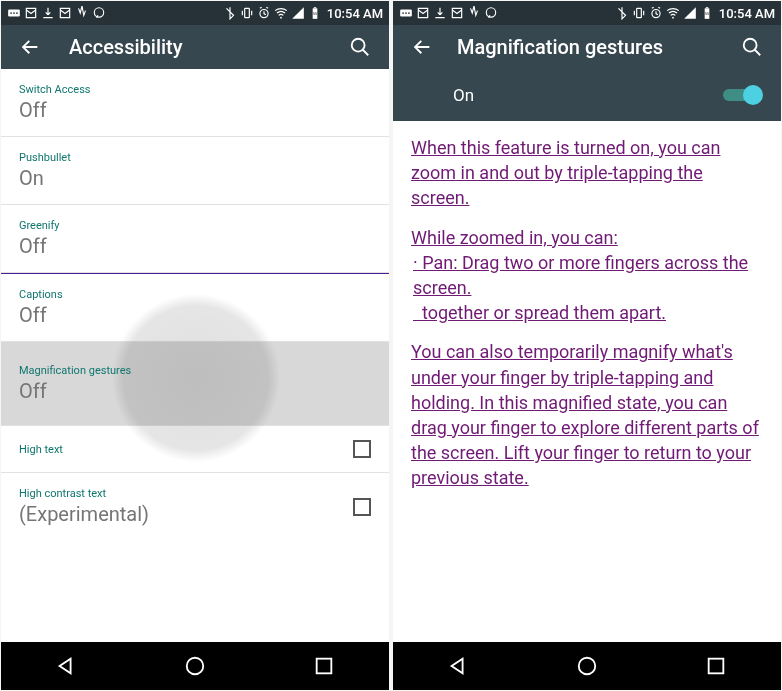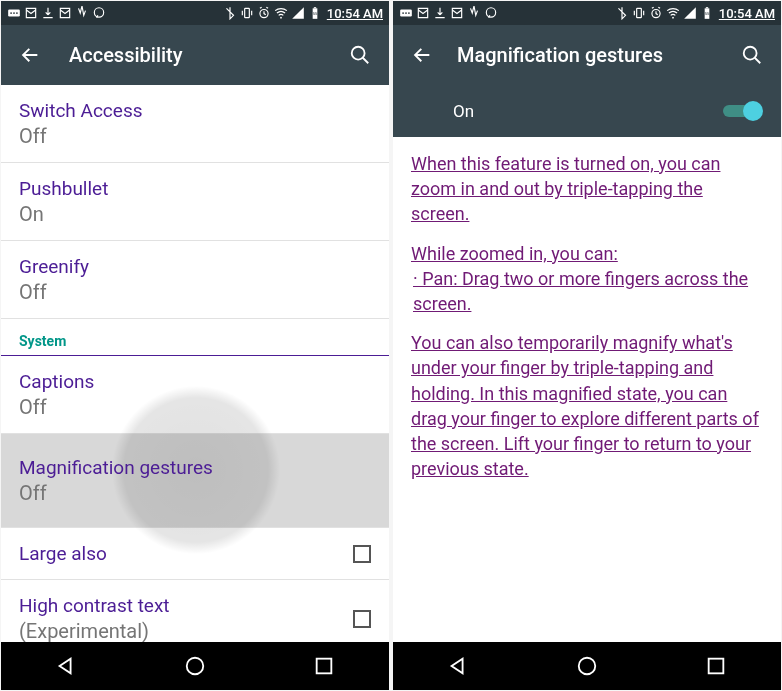--- a/index.html
+++ b/index.html
@@ -28,35 +28,34 @@
   display: flex;
   align-items: center;
   justify-content: space-between;
   padding: 0 6px;
   font-size: 13px;
 }
 .status-left, .status-right {
   display: flex;
   align-items: center;
   gap: 3px;
-  text-decoration: underline;
 }
 .sb-icon {
   width: 14px;
   height: 14px;
   display: inline-flex;
   align-items: center;
   justify-content: center;
 }
 .sb-icon svg { width: 14px; height: 14px; fill: #fff; }
 .status-bar .time { font-size: 13px; font-weight: 500; margin-left: 2px; }
 .app-bar {
   background: #37474f;
   color: #fff;
-  height: 60px;
+  height: 44px;
   display: flex;
   align-items: center;
   padding: 0 14px;
 }
 .app-bar .back-btn, .app-bar .search-btn {
   width: 30px;
   height: 30px;
   display: flex;
   align-items: center;
   justify-content: center;
@@ -72,21 +71,21 @@
 .content { flex: 1; background: #fff; overflow-y: hidden; }
 .setting-row {
   padding: 14px 18px;
   border-bottom: 1px solid #e1e1e1;
   display: flex;
   align-items: center;
   justify-content: space-between;
   cursor: pointer;
 }
 .setting-main { display: flex; flex-direction: column; gap: 2px; }
-.setting-title { font-size: 19px; color: #4c1d95; }
+.setting-title { font-size: 11px; color: #0f766e; }
 .setting-sub { font-size: 20px; color: #757575; }
 .section-header {
   padding: 14px 18px 6px;
   font-size: 14px;
   font-weight: 700;
   color: #009688;
 }
 .checkbox {
   width: 18px;
   height: 18px;
@@ -278,36 +277,35 @@
         <div class="setting-title">Pushbullet</div>
         <div class="setting-sub">On</div>
       </div>
     </div>
     <div class="setting-row">
       <div class="setting-main">
         <div class="setting-title">Greenify</div>
         <div class="setting-sub">Off</div>
       </div>
     </div>
-    <div class="section-header">System</div>
     <div class="setting-row" style="border-top:1px solid #4c1d95">
       <div class="setting-main">
         <div class="setting-title">Captions</div>
         <div class="setting-sub">Off</div>
       </div>
     </div>
     <div class="setting-row highlighted" style="padding-top:22px;padding-bottom:22px">
       <div class="setting-main">
         <div class="setting-title">Magnification gestures</div>
         <div class="setting-sub">Off</div>
       </div>
     </div>
     <div class="setting-row">
       <div class="setting-main">
-        <div class="setting-title">Large also</div>
+        <div class="setting-title">High text</div>
       </div>
       <div class="checkbox"></div>
     </div>
     <div class="setting-row" style="border-bottom:none">
       <div class="setting-main">
         <div class="setting-title">High contrast text</div>
         <div class="setting-sub">(Experimental)</div>
       </div>
       <div class="checkbox"></div>
     </div>
@@ -434,20 +432,21 @@
       <div class="switch-thumb"></div>
     </div>
   </div>
 
   <div class="content">
     <div class="help-text">
       <div class="para">When this feature is turned on, you can zoom in and out by triple-tapping the screen.</div>
       <div class="para">
         <div>While zoomed in, you can:</div>
         <div class="bullet">· Pan: Drag two or more fingers across the screen.</div>
+        <div class="bullet">&nbsp;&nbsp;together or spread them apart.</div>
       </div>
       <div class="para">You can also temporarily magnify what's under your finger by triple-tapping and holding. In this magnified state, you can drag your finger to explore different parts of the screen. Lift your finger to return to your previous state.</div>
     </div>
   </div>
 
   <div class="nav-bar">
     <div class="nav-btn">
         <svg viewBox="0 0 24 24">
           <path d="M17 4v16L5 12z"></path>
         </svg>

